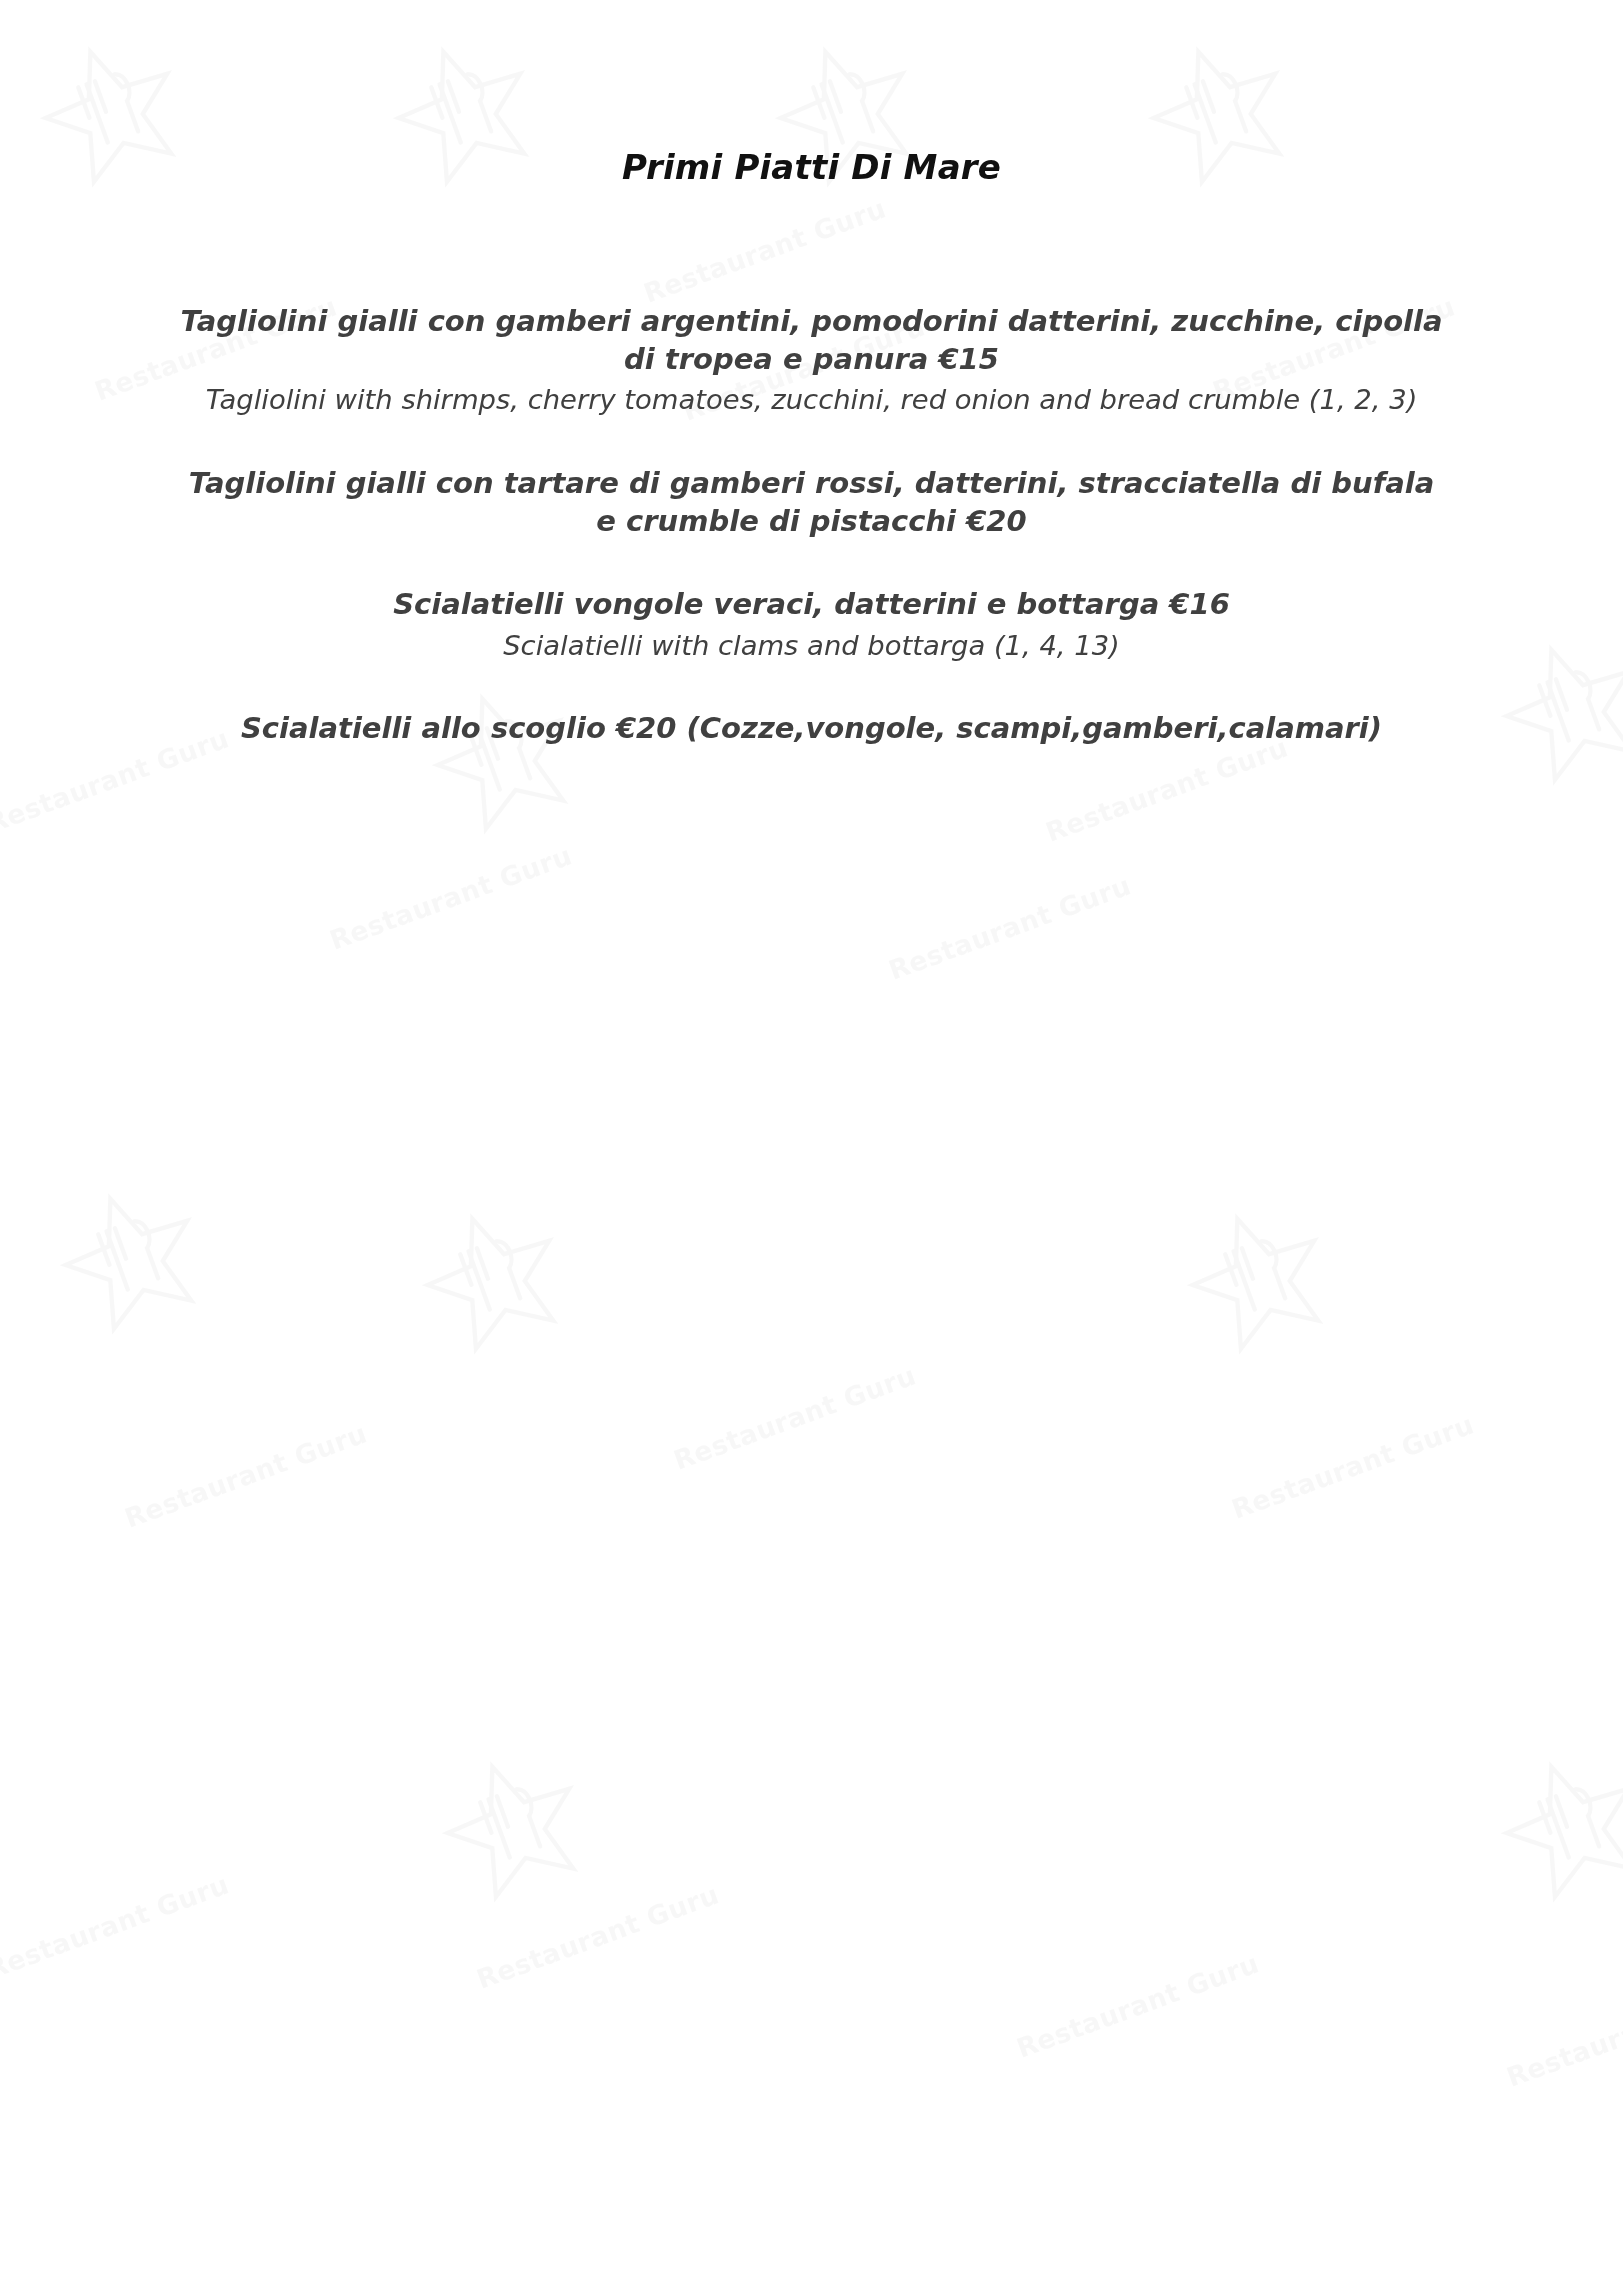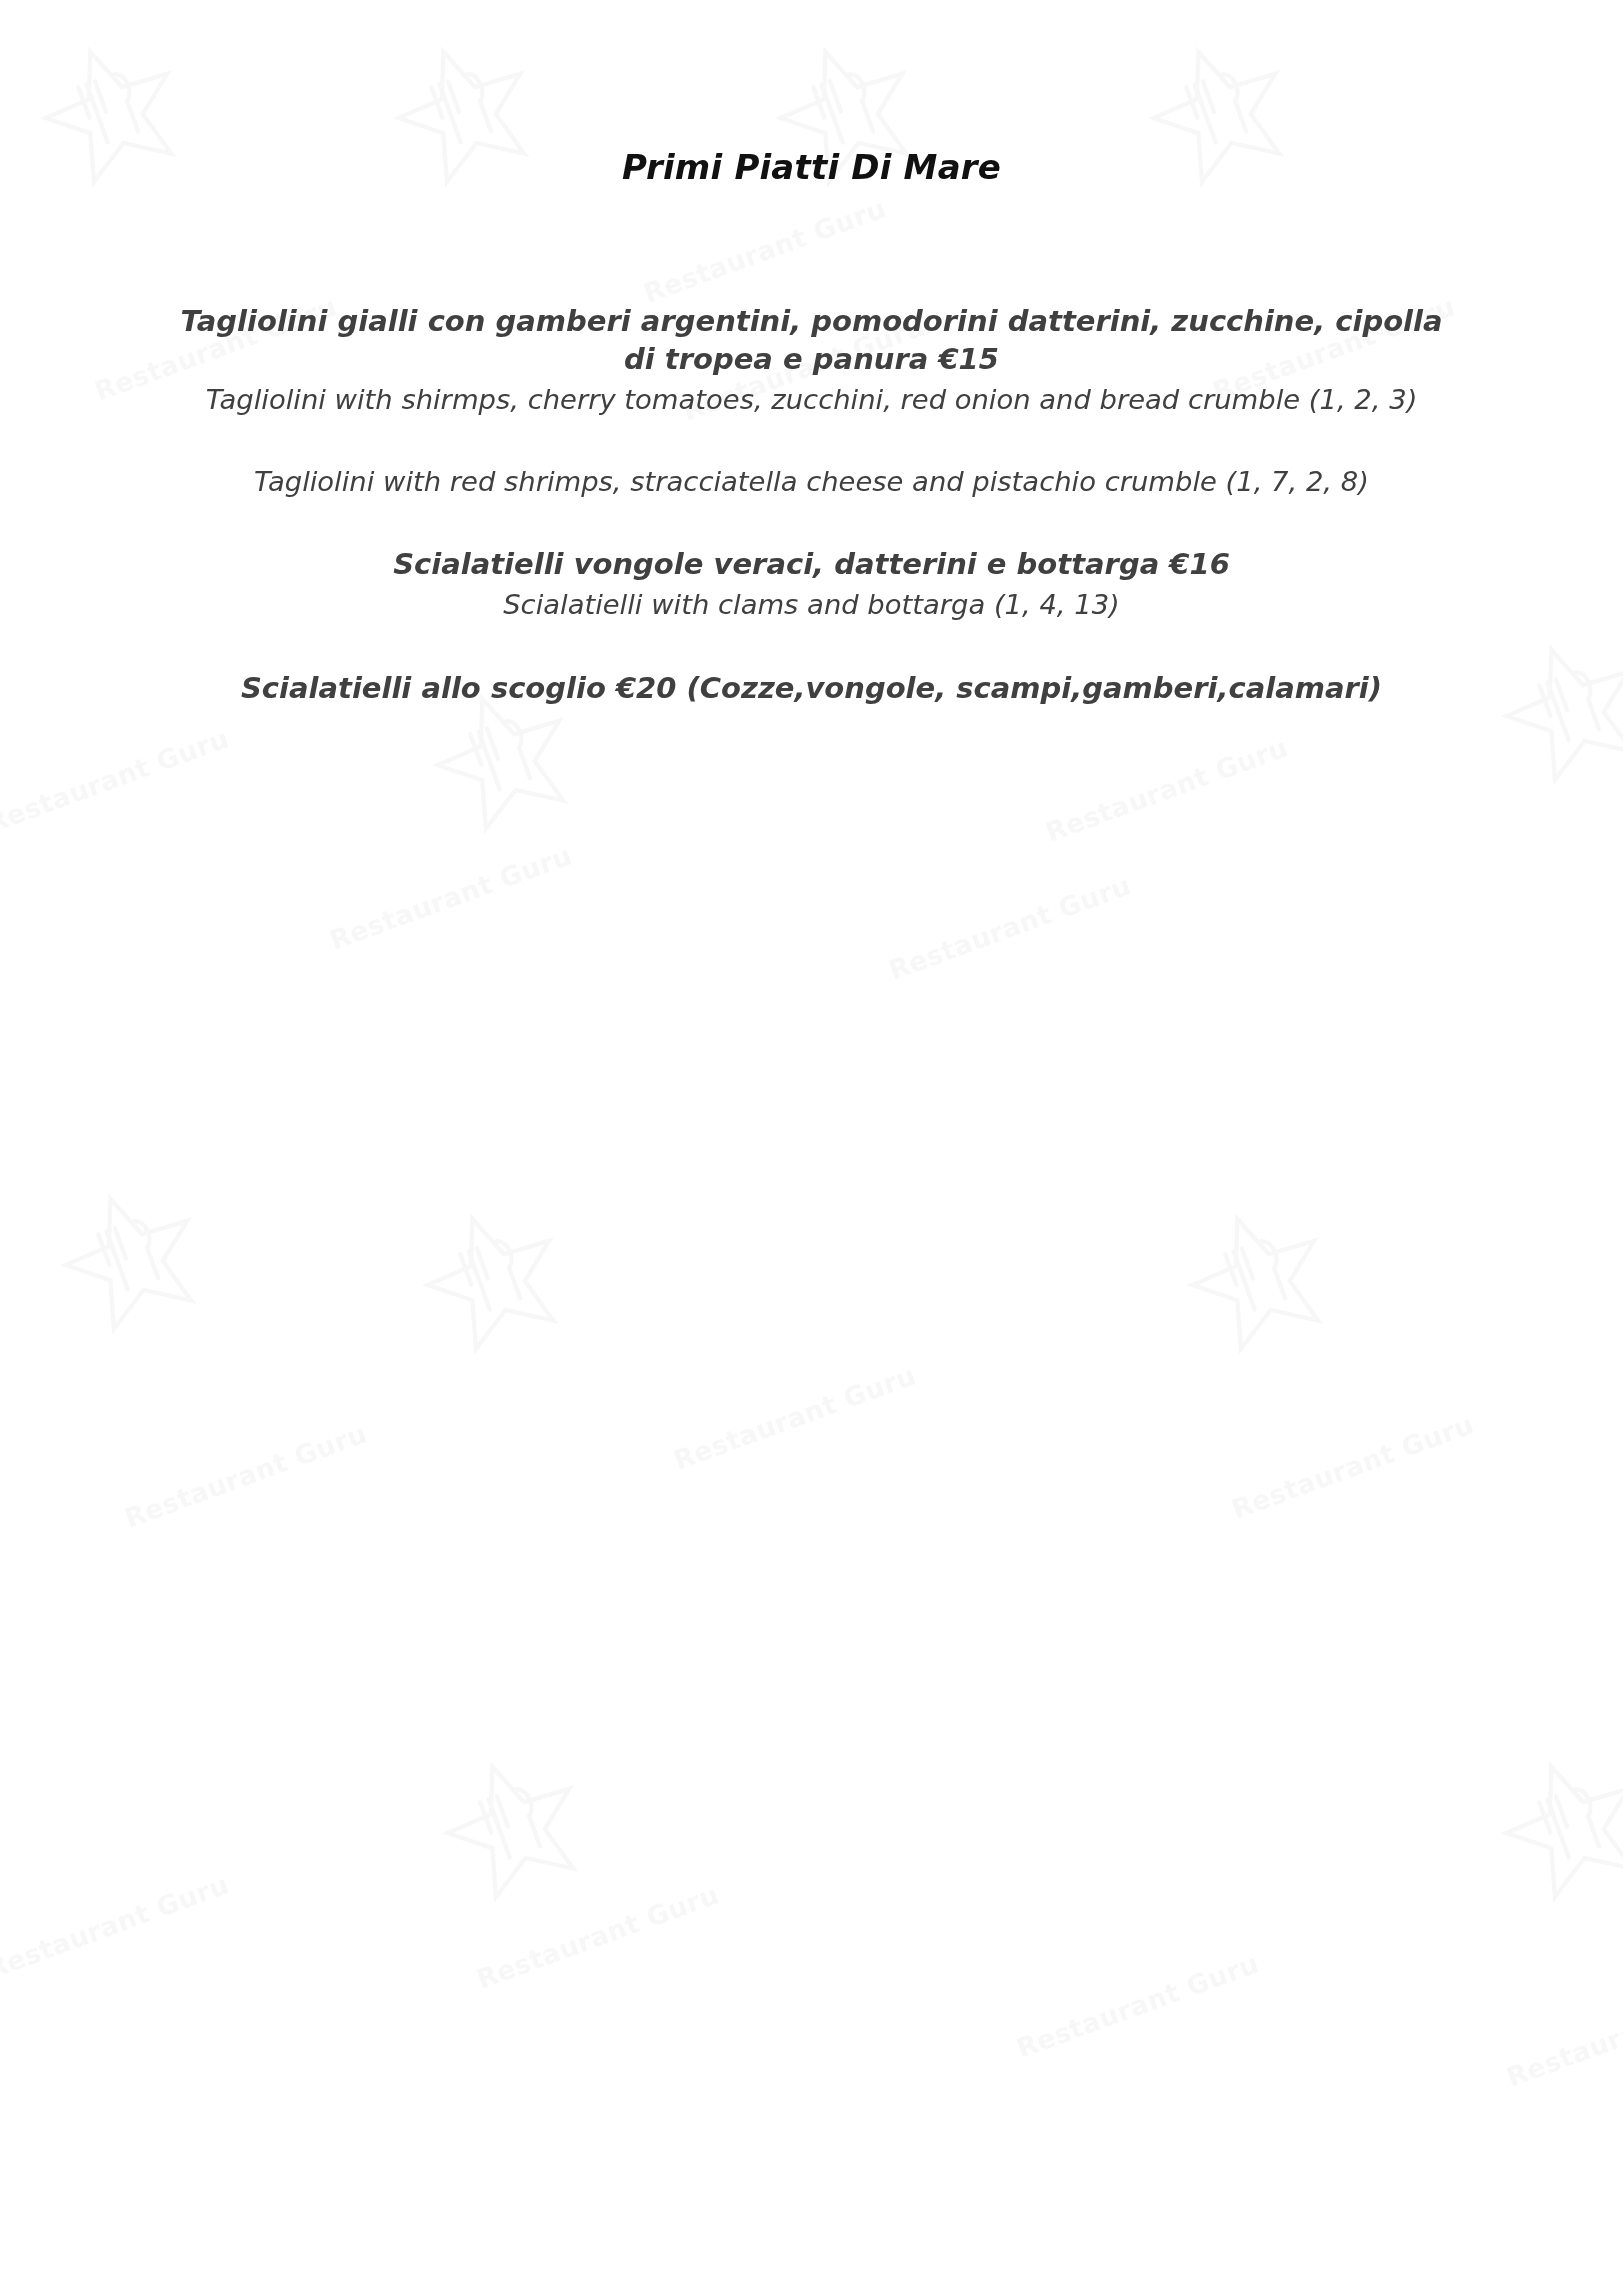--- a/index.html
+++ b/index.html
@@ -223,21 +223,21 @@
   <h1 class="menu-title">Primi Piatti Di Mare</h1>
 
   <div class="spacer-lg"></div>
 
   <div class="dish">
     <p class="dish-name">Tagliolini gialli con gamberi argentini, pomodorini datterini, zucchine, cipolla di tropea e panura €15</p>
     <p class="dish-desc">Tagliolini with shirmps, cherry tomatoes, zucchini, red onion and bread crumble (1, 2, 3)</p>
   </div>
 
   <div class="dish">
-    <p class="dish-desc">Tagliolini with red shrimps, stracciatella cheese and pistachio crumble (1, 7, 2, 8)</p>
+    <p class="dish-name">Tagliolini gialli con tartare di gamberi rossi, datterini, stracciatella di bufala e crumble di pistacchi €20</p>
   </div>
 
 
   <div class="dish dish-narrow">
     <p class="dish-name">Scialatielli vongole veraci, datterini e bottarga €16</p>
     <p class="dish-desc">Scialatielli with clams and bottarga (1, 4, 13)</p>
   </div>
 
   <div class="dish dish-narrow" style="">
     <p class="dish-name">Scialatielli allo scoglio €20 (Cozze,vongole, scampi,gamberi,calamari)</p>

